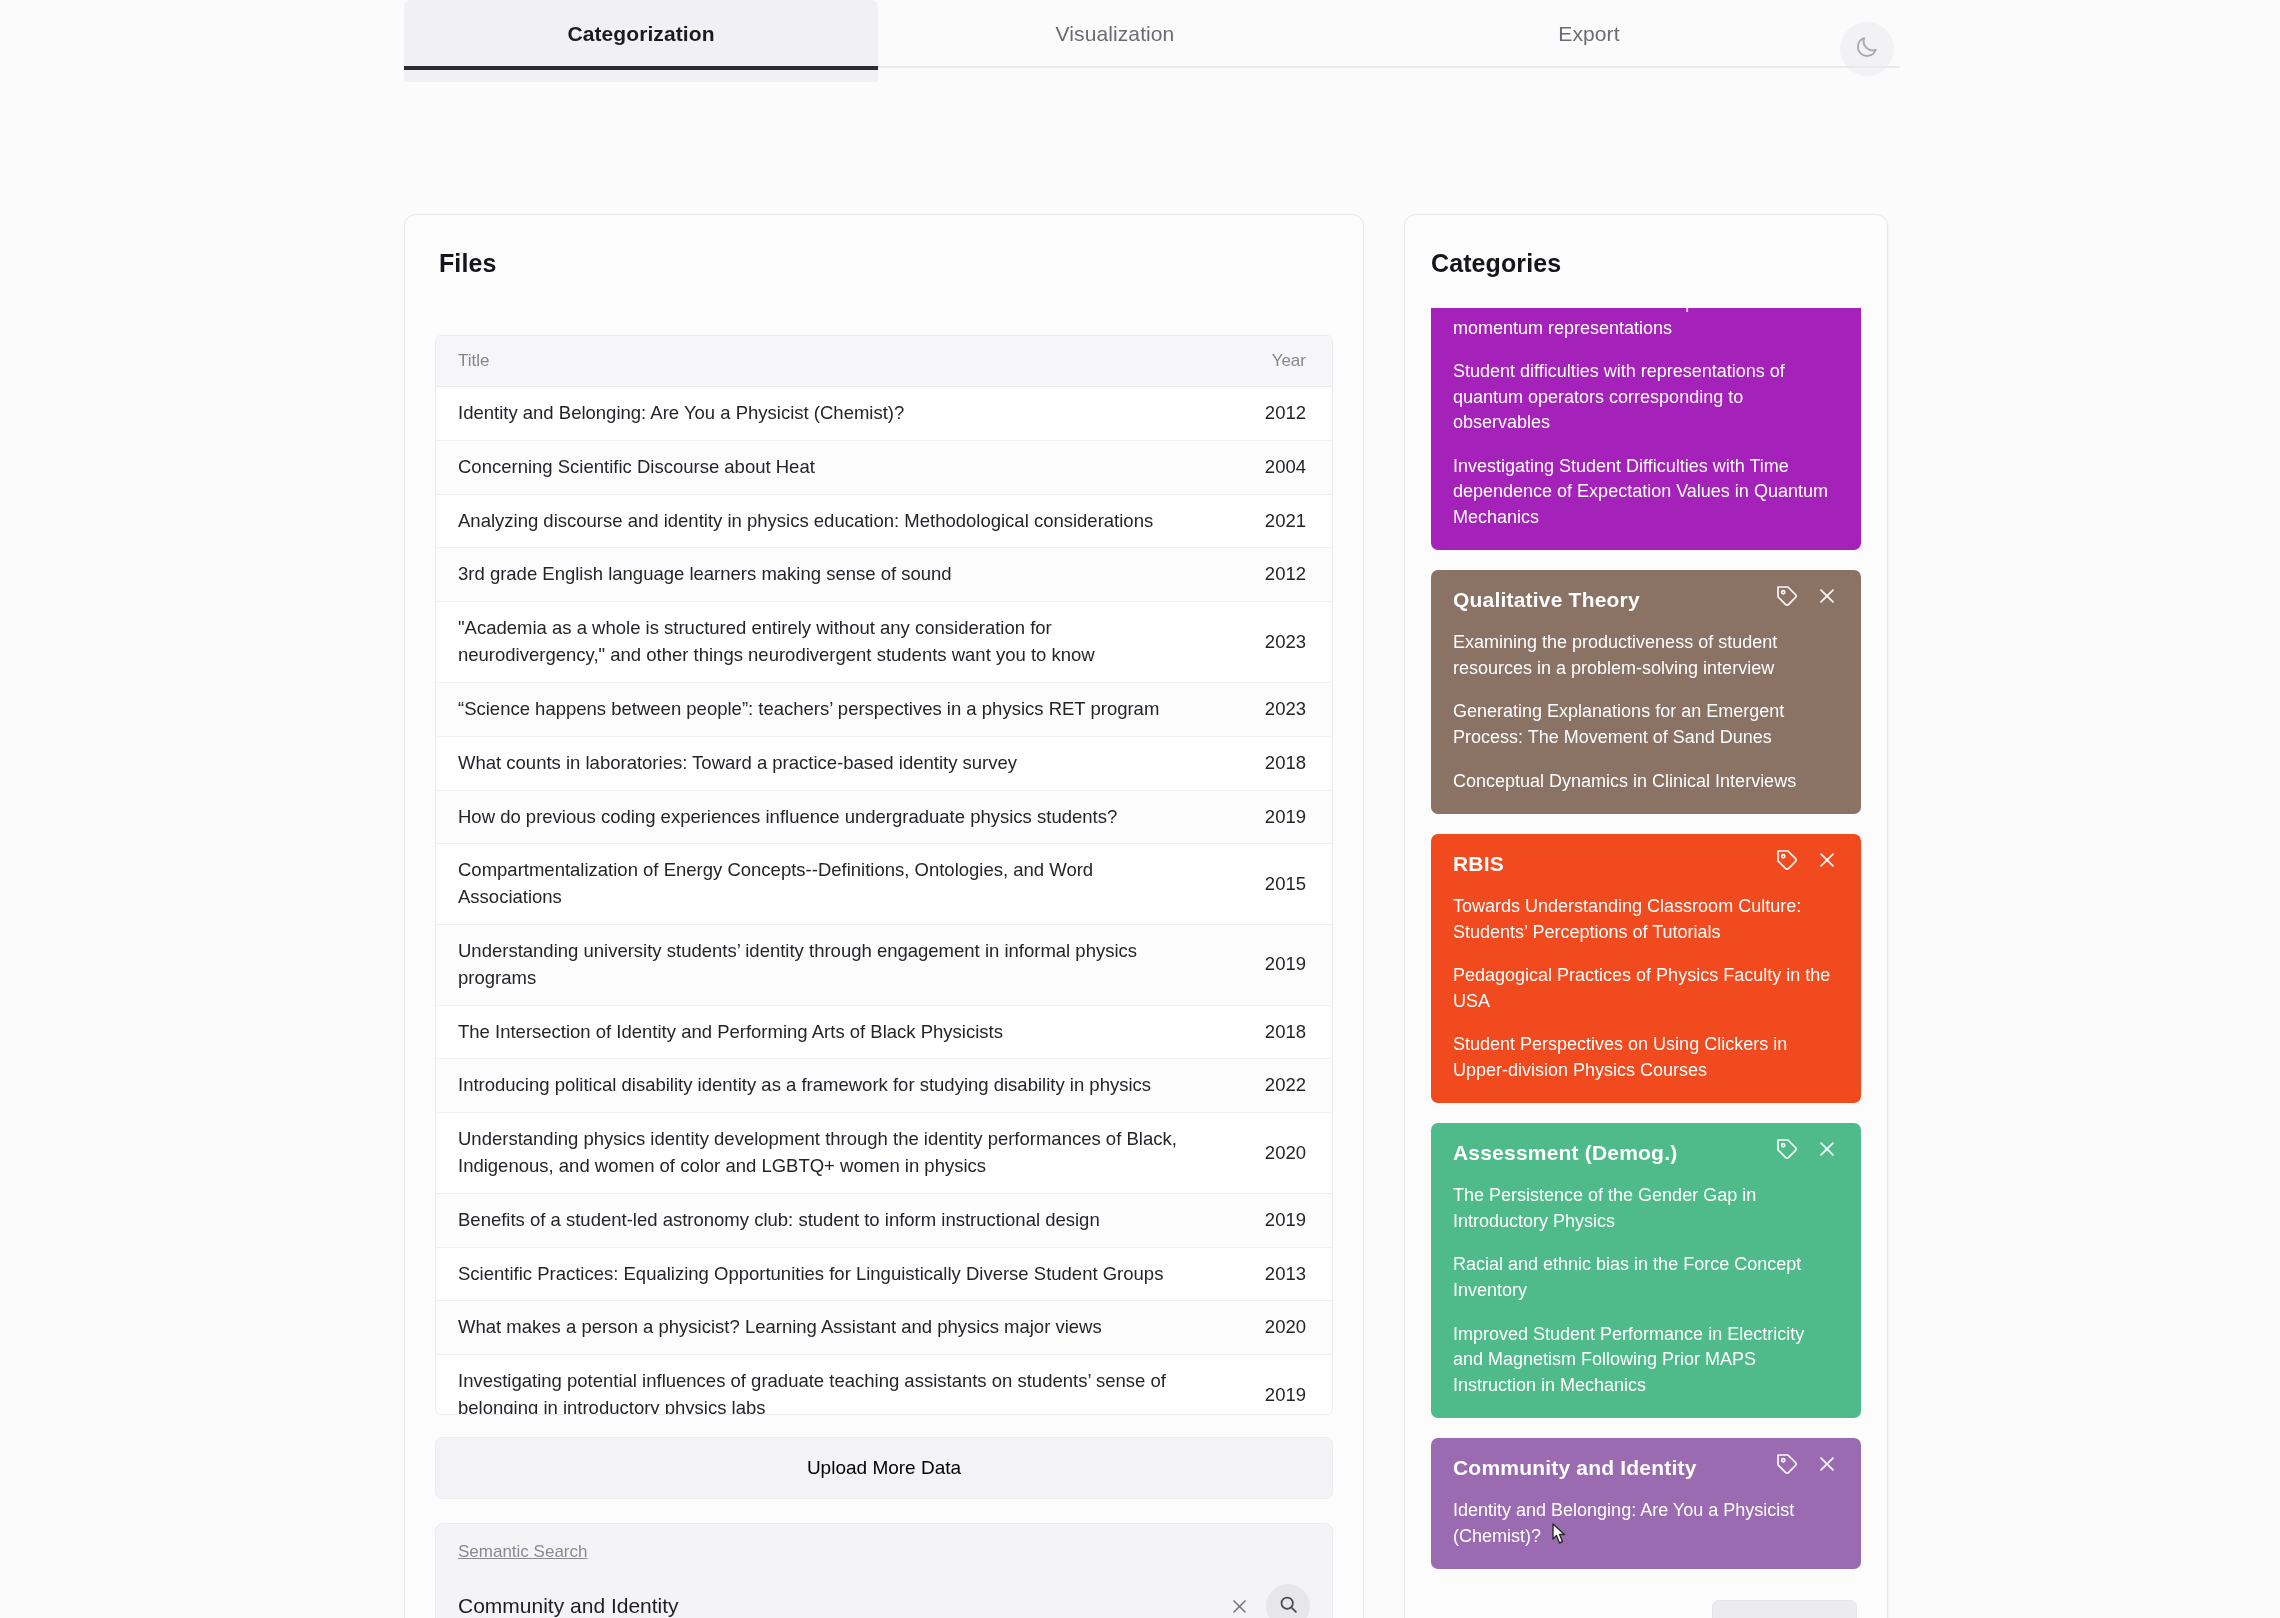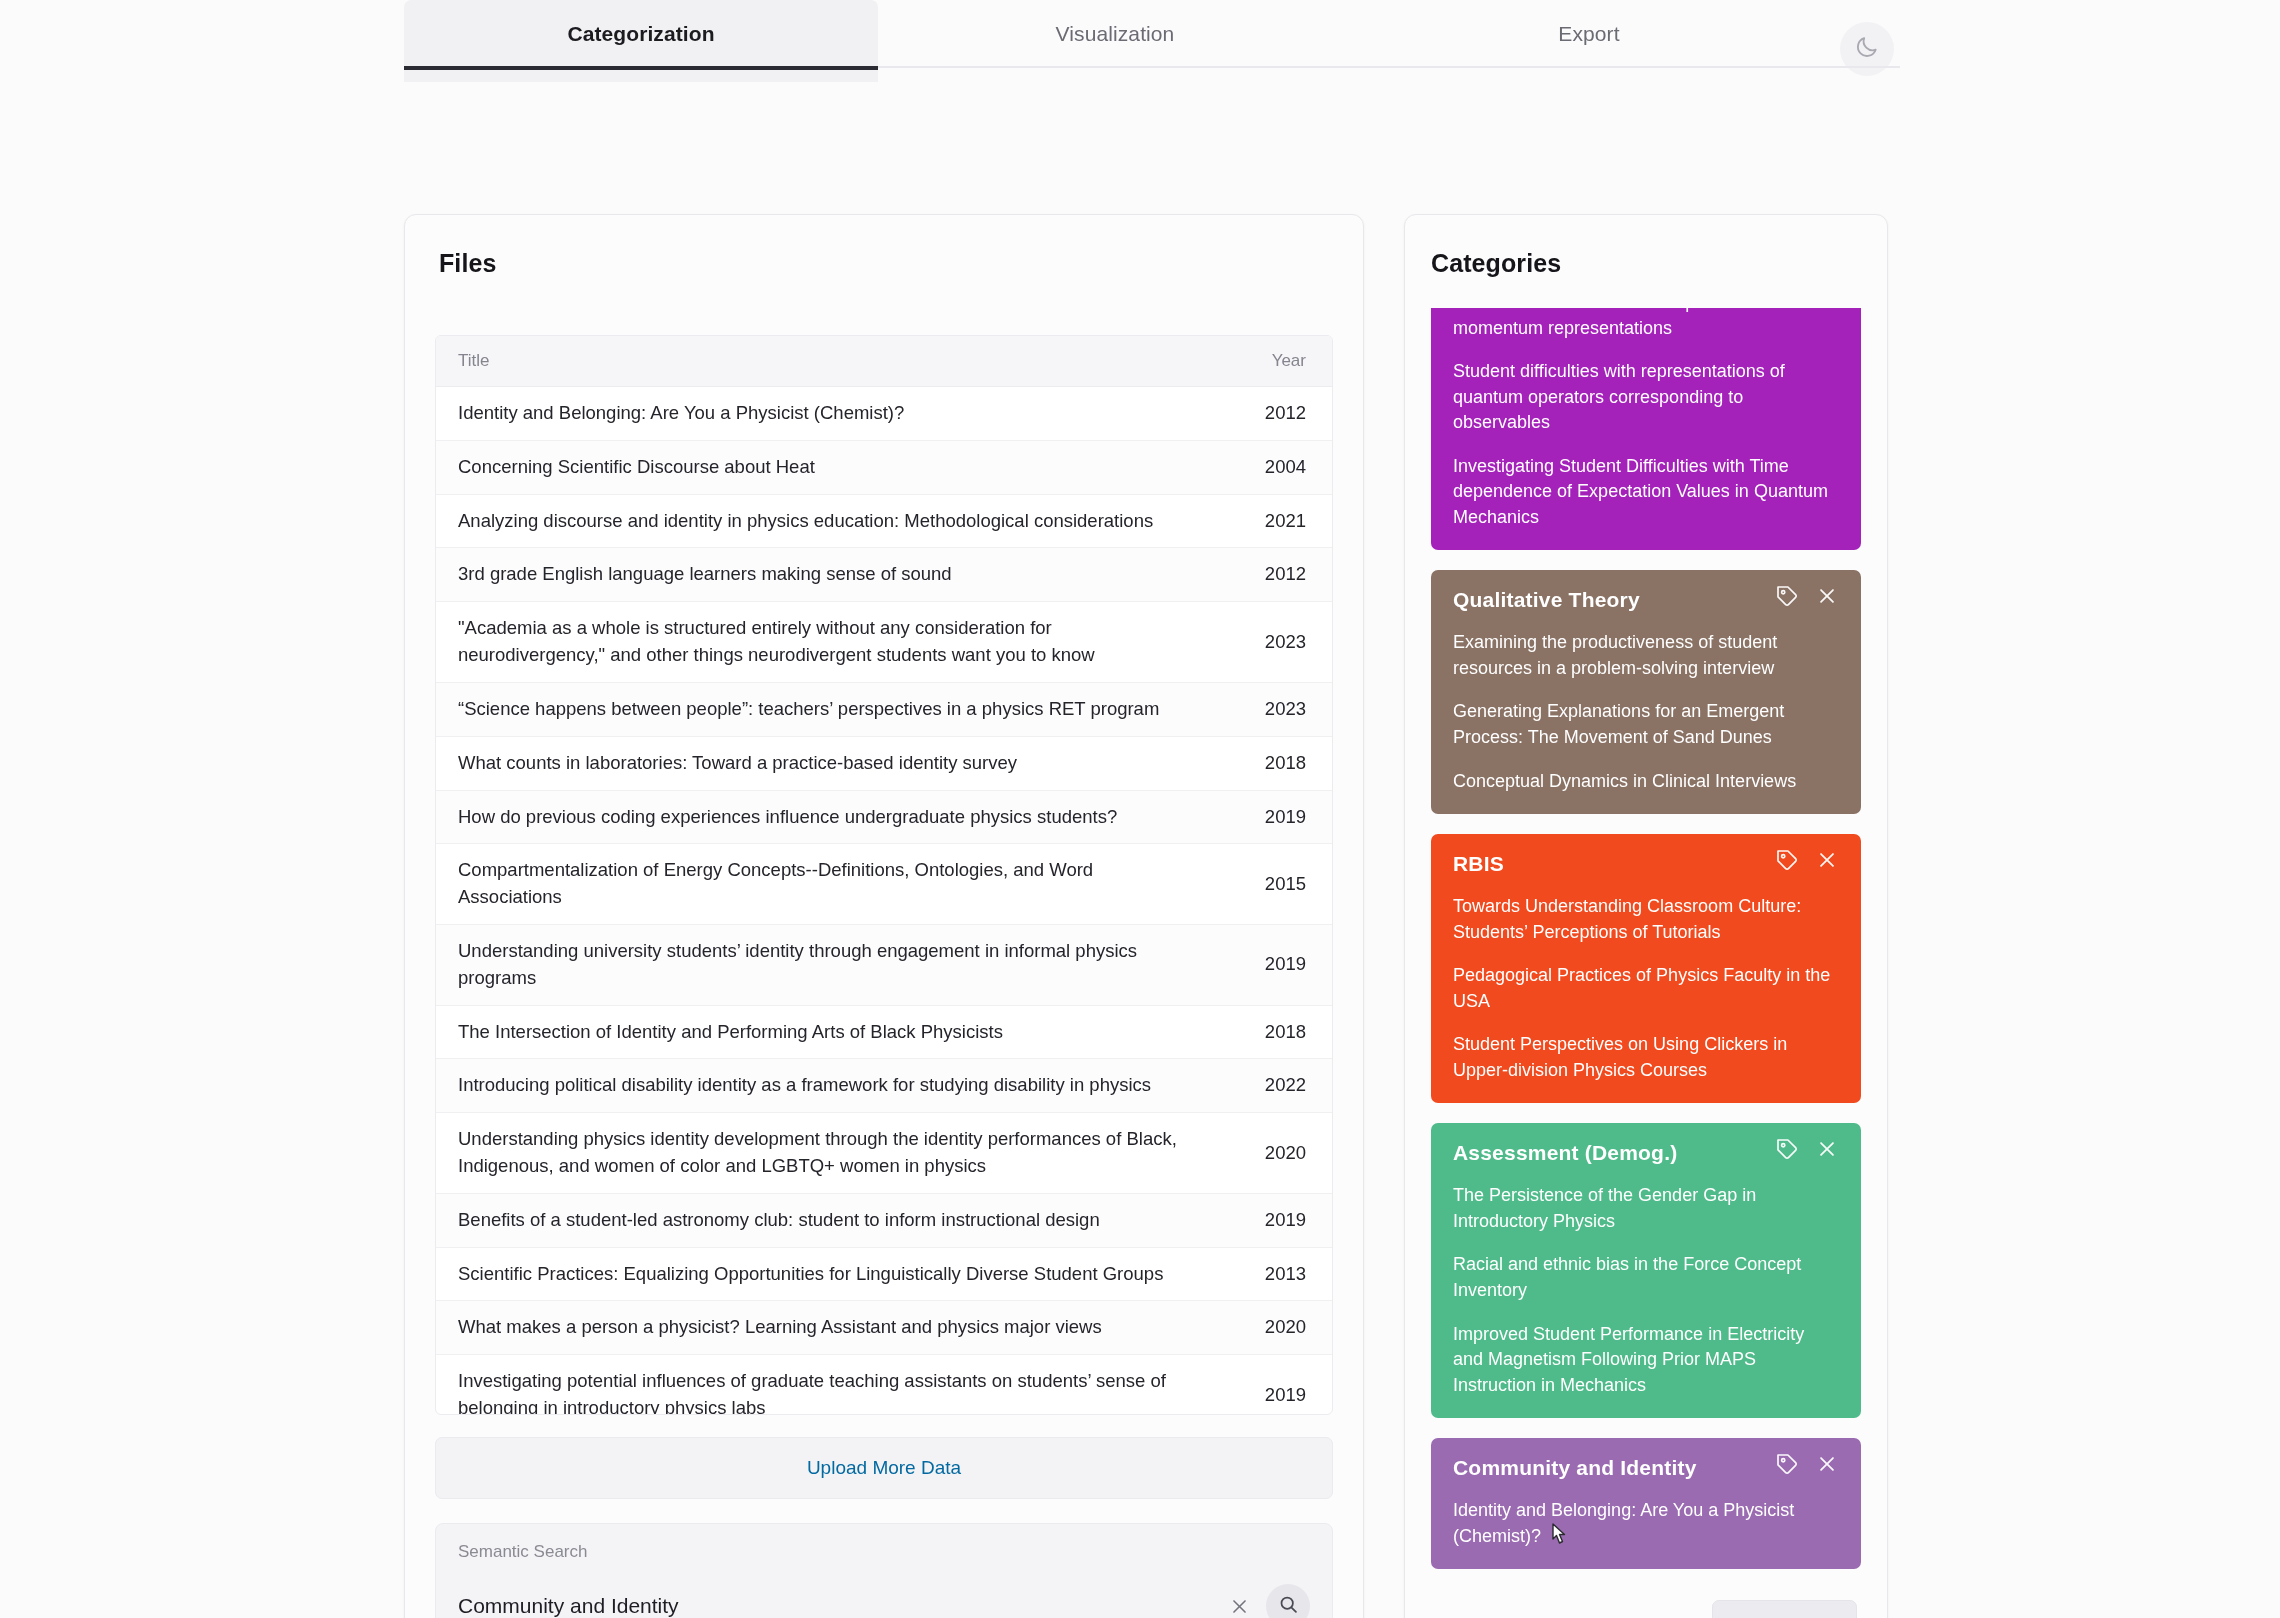--- a/index.html
+++ b/index.html
@@ -123,34 +123,35 @@
   table.files tr:nth-child(even) td { background: #fcfcfd; }
 
   .upload-btn {
     margin-top: 22px;
     height: 62px;
     background: #f3f3f6;
     border: 1px solid #eaeaef;
     border-radius: 7px;
     display: flex; align-items: center; justify-content: center;
     font-size: 19px;
-    color: #0369a1;
+    color: #000000;
     cursor: pointer;
   }
   .search-card {
     margin-top: 24px;
     background: #f4f4f7;
     border: 1px solid #ebebef;
     border-radius: 8px;
     padding: 18px 22px 22px 22px;
   }
   .search-label {
     font-size: 17px;
     color: #8a8a93;
     margin-bottom: 22px;
+    text-decoration: underline;
   }
   .search-row {
     display: flex; align-items: center;
   }
   .search-value {
     flex: 1;
     font-size: 21px;
     color: #1d1d23;
   }
   .icon-x-small {

